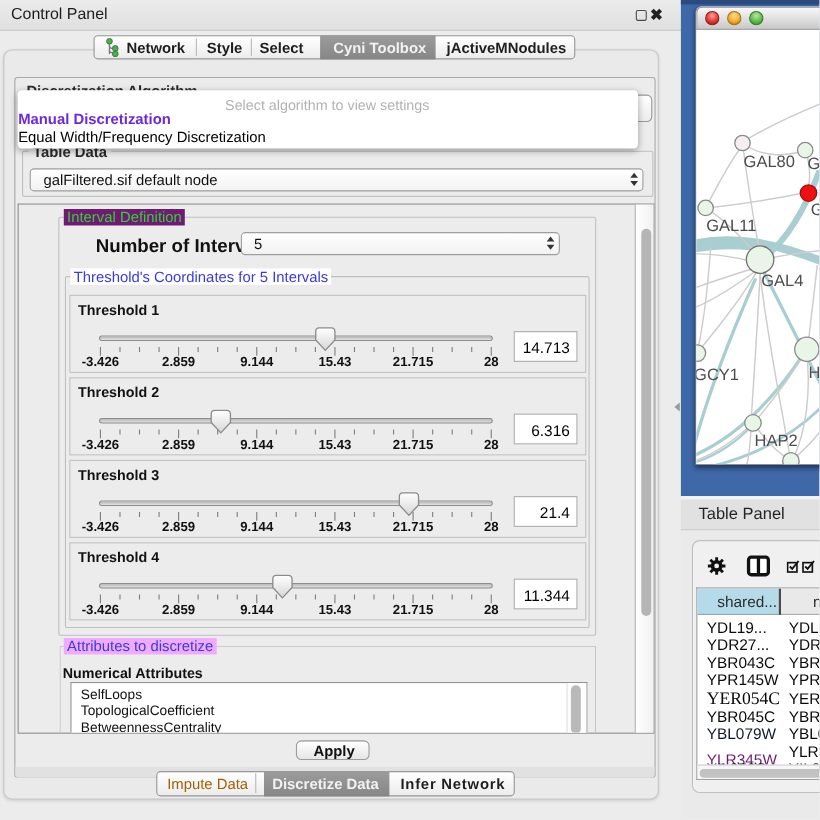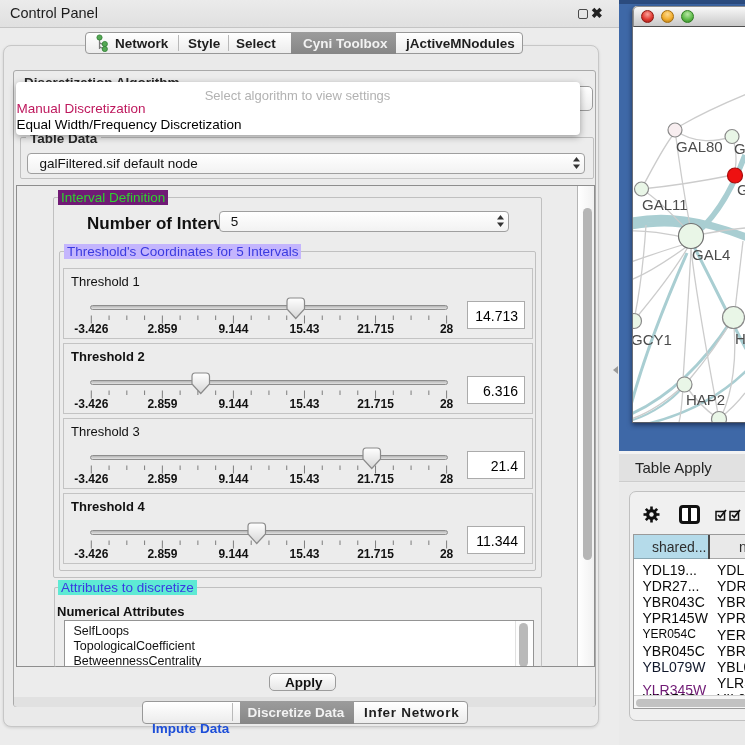--- a/index.html
+++ b/index.html
@@ -70,21 +70,21 @@
 <text x="104" y="168">G</text>
 <text x="9" y="183">GAL11</text>
 <text x="59" y="233">GAL4</text>
 <text x="-2" y="318">GCY1</text>
 <text x="102" y="317">H</text>
 <text x="53" y="378">HAP2</text>
 </g>
 </svg>
 <div class="abs" style="left:619px;top:451px;width:126px;height:3px;background:#f3f3f3;"></div>
 <div class="abs" style="left:619px;top:454px;width:126px;height:28px;background:#e1e1e1;border-bottom:1px solid #cdcdcd;"></div>
-<div class="abs" style="left:635px;top:459px;font-size:15px;color:#242424;">Table Apply</div>
+<div class="abs" style="left:635px;top:459px;font-size:15px;color:#242424;">Table Panel</div>
 <div class="abs" style="left:619px;top:483px;width:126px;height:262px;background:#eaeaea;"></div>
 <div class="abs" style="left:629px;top:491px;width:130px;height:230px;background:#f0f0f0;border:1px solid #c0c0c0;border-radius:7px;"></div>
 <svg class="abs" style="left:643px;top:506px;" width="17" height="17" viewBox="0 0 17 17">
 <g fill="#111">
       <circle cx="8.5" cy="8.5" r="5.4"></circle>
 <g stroke="#111" stroke-width="2.6">
 <line x1="8.5" y1="0.5" x2="8.5" y2="16.5"></line>
         <line x1="0.5" y1="8.5" x2="16.5" y2="8.5"></line>
 <line x1="2.8" y1="2.8" x2="14.2" y2="14.2"></line>
         <line x1="14.2" y1="2.8" x2="2.8" y2="14.2"></line>
@@ -109,21 +109,21 @@
 <div class="abs" style="left:18px;top:3.5px;font-size:14px;color:#2e2e2e;">shared...</div>
 <div class="abs" style="left:105px;top:3.5px;font-size:14px;color:#2e2e2e;">na</div>
 <div class="abs" style="left:8.5px;top:27.0px;font-size:14px;color:#0a0a0a;">YDL19...</div>
 <div class="abs" style="left:83px;top:27.0px;font-size:14px;color:#0a0a0a;">YDL1</div>
 <div class="abs" style="left:8.5px;top:43.1px;font-size:14px;color:#0a0a0a;">YDR27...</div>
 <div class="abs" style="left:83px;top:43.1px;font-size:14px;color:#0a0a0a;">YDR2</div>
 <div class="abs" style="left:8.5px;top:59.3px;font-size:14px;color:#0a0a0a;">YBR043C</div>
 <div class="abs" style="left:83px;top:59.3px;font-size:14px;color:#0a0a0a;">YBR0</div>
 <div class="abs" style="left:8.5px;top:75.4px;font-size:14px;color:#0a0a0a;">YPR145W</div>
 <div class="abs" style="left:83px;top:75.4px;font-size:14px;color:#0a0a0a;">YPR1</div>
-<div class="abs" style="left:8.5px;top:91.6px;font-size:12px;color:#0a0a0a;">YER054C</div>
+<div class="abs" style="left:8.5px;top:91.6px;font-size:16px;color:#0a0a0a;font-family:Liberation Serif, serif;">YER054C</div>
 <div class="abs" style="left:83px;top:91.6px;font-size:14px;color:#0a0a0a;">YER0</div>
 <div class="abs" style="left:8.5px;top:107.8px;font-size:14px;color:#0a0a0a;">YBR045C</div>
 <div class="abs" style="left:83px;top:107.8px;font-size:14px;color:#0a0a0a;">YBR0</div>
 <div class="abs" style="left:8.5px;top:123.9px;font-size:14px;color:#0f172a;">YBL079W</div>
 <div class="abs" style="left:83px;top:123.9px;font-size:14px;color:#0a0a0a;">YBL0</div>
 <div class="abs" style="left:8.5px;top:147px;font-size:14px;color:#701a75;">YLR345W</div>
 <div class="abs" style="left:83px;top:140.0px;font-size:14px;color:#0a0a0a;">YLR3</div>
 <div class="abs" style="left:8.5px;top:156.2px;font-size:14px;color:#0a0a0a;">YIL052C</div>
 <div class="abs" style="left:83px;top:156.2px;font-size:14px;color:#0a0a0a;">YIL0</div>
 <div class="abs" style="left:0;top:160px;width:112px;height:15px;background:#f6f6f6;border-top:1px solid #d0d0d0;"></div>
@@ -163,31 +163,31 @@
 <div class="abs" style="left:577px;top:185.5px;width:17px;height:480px;background:linear-gradient(90deg,#ffffff,#f1f1f1);border-left:1px solid #b5b5b5;"></div>
 <div class="abs" style="left:582.5px;top:208px;width:9.5px;height:352px;background:#b5b5b5;border-radius:5px;"></div>
 <div class="abs" style="left:52.5px;top:196.5px;width:489px;height:381px;border:1px solid #c0c0c0;border-radius:2px;"></div>
 <div class="abs" style="left:58px;top:190px;background:#701a75;padding:0 3px;font-size:13.5px;color:#2ed32e;">Interval Definition</div>
 <div class="abs" style="left:87px;top:213.5px;font-size:17px;font-weight:bold;color:#111;">Number of Intervals</div>
 <div class="abs" style="left:218.8px;top:210.5px;width:290.0px;height:21.0px;background:linear-gradient(#ffffff,#f2f2f2);border:1px solid #9f9f9f;border-radius:4px;"></div><div class="abs" style="left:230.8px;top:213.7px;font-size:13.5px;color:#111;">5</div><svg class="abs" style="left:495.8px;top:214.0px;" width="9" height="14" viewBox="0 0 9 14">
     <path d="M4.5,1 L8,5.5 L1,5.5 Z" fill="#333"></path>
     <path d="M4.5,13 L8,8.5 L1,8.5 Z" fill="#333"></path>
   </svg>
 <div class="abs" style="left:58.5px;top:250.5px;width:477px;height:320px;border:1px solid #c0c0c0;border-radius:2px;"></div>
-<div class="abs" style="left:64px;top:244px;background:#c4b5fd;padding:0 3px;font-size:13.5px;color:#3a3ae0;">Threshold's Coordinates for 5 Intervals</div>
+<div class="abs" style="left:64px;top:244px;background:#ffffff;padding:0 3px;font-size:13.5px;color:#3a3ae0;">Threshold's Coordinates for 5 Intervals</div>
 <svg width="0" height="0">
     <defs>
       <linearGradient id="tg" x1="0" y1="0" x2="0" y2="1">
         <stop offset="0" stop-color="#ffffff"></stop>
         <stop offset="1" stop-color="#d6d6d6"></stop>
       </linearGradient>
     </defs>
   </svg>
 <div class="abs" style="left:63px;top:267.5px;width:470px;height:71.5px;background:#ececec;border:1px solid #c3c3c3;"></div>
-<div class="abs" style="left:71px;top:274.0px;font-size:13px;font-weight:normal;color:#111;">Threshold 1</div>
+<div class="abs" style="left:71px;top:274.0px;font-size:13px;font-weight:bold;color:#111;">Threshold 1</div>
 <div class="abs" style="left:90px;top:304.5px;width:358px;height:5.5px;border:1px solid #8d8d8d;border-radius:3px;background:linear-gradient(#b5b5b5,#e2e2e2);"></div>
 <svg class="abs" style="left:88px;top:315.0px;" width="364" height="10" viewBox="0 0 364 10">
     <line x1="3.30" y1="0.5" x2="3.30" y2="8.5" stroke="#7d7d7d" stroke-width="1"></line>
     <line x1="21.07" y1="0.5" x2="21.07" y2="5.0" stroke="#7d7d7d" stroke-width="1"></line>
     <line x1="38.83" y1="0.5" x2="38.83" y2="5.0" stroke="#7d7d7d" stroke-width="1"></line>
     <line x1="56.59" y1="0.5" x2="56.59" y2="5.0" stroke="#7d7d7d" stroke-width="1"></line>
     <line x1="74.36" y1="0.5" x2="74.36" y2="8.5" stroke="#7d7d7d" stroke-width="1"></line>
     <line x1="92.12" y1="0.5" x2="92.12" y2="5.0" stroke="#7d7d7d" stroke-width="1"></line>
     <line x1="109.89" y1="0.5" x2="109.89" y2="5.0" stroke="#7d7d7d" stroke-width="1"></line>
     <line x1="127.66" y1="0.5" x2="127.66" y2="5.0" stroke="#7d7d7d" stroke-width="1"></line>
@@ -247,21 +247,21 @@
 <div class="abs" style="left:203.4px;top:396.5px;width:60px;text-align:center;font-size:12px;font-weight:bold;color:#111;">9.144</div>
 <div class="abs" style="left:274.5px;top:396.5px;width:60px;text-align:center;font-size:12px;font-weight:bold;color:#111;">15.43</div>
 <div class="abs" style="left:345.5px;top:396.5px;width:60px;text-align:center;font-size:12px;font-weight:bold;color:#111;">21.715</div>
 <div class="abs" style="left:416.6px;top:396.5px;width:60px;text-align:center;font-size:12px;font-weight:bold;color:#111;">28</div>
 <svg class="abs" style="left:191.4px;top:372.0px;" width="20" height="23" viewBox="0 0 20 23">
     <path d="M4,1 H15 Q18.5,1 18.5,4.5 V12 L9.75,21.5 L1,12 V4.5 Q1,1 4,1 Z" fill="url(#tg)" stroke="#8a8a8a" stroke-width="1.2"></path>
   </svg>
 <div class="abs" style="left:467px;top:375.5px;width:58px;height:28.5px;background:#fff;border:1px solid #ababab;"></div>
 <div class="abs" style="left:467px;top:382.5px;width:51px;text-align:right;font-size:14px;color:#000;">6.316</div>
 <div class="abs" style="left:63px;top:417.5px;width:470px;height:71.5px;background:#ececec;border:1px solid #c3c3c3;"></div>
-<div class="abs" style="left:71px;top:424.0px;font-size:13px;font-weight:normal;color:#111;">Threshold 3</div>
+<div class="abs" style="left:71px;top:424.0px;font-size:13px;font-weight:bold;color:#111;">Threshold 3</div>
 <div class="abs" style="left:90px;top:454.5px;width:358px;height:5.5px;border:1px solid #8d8d8d;border-radius:3px;background:linear-gradient(#b5b5b5,#e2e2e2);"></div>
 <svg class="abs" style="left:88px;top:465.0px;" width="364" height="10" viewBox="0 0 364 10">
     <line x1="3.30" y1="0.5" x2="3.30" y2="8.5" stroke="#7d7d7d" stroke-width="1"></line>
     <line x1="21.07" y1="0.5" x2="21.07" y2="5.0" stroke="#7d7d7d" stroke-width="1"></line>
     <line x1="38.83" y1="0.5" x2="38.83" y2="5.0" stroke="#7d7d7d" stroke-width="1"></line>
     <line x1="56.59" y1="0.5" x2="56.59" y2="5.0" stroke="#7d7d7d" stroke-width="1"></line>
     <line x1="74.36" y1="0.5" x2="74.36" y2="8.5" stroke="#7d7d7d" stroke-width="1"></line>
     <line x1="92.12" y1="0.5" x2="92.12" y2="5.0" stroke="#7d7d7d" stroke-width="1"></line>
     <line x1="109.89" y1="0.5" x2="109.89" y2="5.0" stroke="#7d7d7d" stroke-width="1"></line>
     <line x1="127.66" y1="0.5" x2="127.66" y2="5.0" stroke="#7d7d7d" stroke-width="1"></line>
@@ -321,35 +321,35 @@
 <div class="abs" style="left:203.4px;top:546.5px;width:60px;text-align:center;font-size:12px;font-weight:bold;color:#111;">9.144</div>
 <div class="abs" style="left:274.5px;top:546.5px;width:60px;text-align:center;font-size:12px;font-weight:bold;color:#111;">15.43</div>
 <div class="abs" style="left:345.5px;top:546.5px;width:60px;text-align:center;font-size:12px;font-weight:bold;color:#111;">21.715</div>
 <div class="abs" style="left:416.6px;top:546.5px;width:60px;text-align:center;font-size:12px;font-weight:bold;color:#111;">28</div>
 <svg class="abs" style="left:247.3px;top:522.0px;" width="20" height="23" viewBox="0 0 20 23">
     <path d="M4,1 H15 Q18.5,1 18.5,4.5 V12 L9.75,21.5 L1,12 V4.5 Q1,1 4,1 Z" fill="url(#tg)" stroke="#8a8a8a" stroke-width="1.2"></path>
   </svg>
 <div class="abs" style="left:467px;top:525.5px;width:58px;height:28.5px;background:#fff;border:1px solid #ababab;"></div>
 <div class="abs" style="left:467px;top:532.5px;width:51px;text-align:right;font-size:14px;color:#000;">11.344</div>
 <div class="abs" style="left:54px;top:586.5px;width:488px;height:80px;border:1px solid #c0c0c0;border-top:1px solid #c0c0c0;border-bottom:none;border-radius:2px;"></div>
-<div class="abs" style="left:58px;top:580px;background:#5eead4;padding:0 3px;font-size:13.5px;color:#3a3ae0;">Attributes to discretize</div>
+<div class="abs" style="left:58px;top:580px;background:#f0abfc;padding:0 3px;font-size:13.5px;color:#3a3ae0;">Attributes to discretize</div>
 <div class="abs" style="left:57px;top:604px;font-size:13px;font-weight:bold;color:#111;">Numerical Attributes</div>
 <div class="abs" style="left:63.5px;top:619.5px;width:470px;height:46px;background:#fff;border:1px solid #949494;border-bottom:none;overflow:hidden;">
 <div class="abs" style="left:9px;top:3px;font-size:12.5px;color:#111;">SelfLoops</div>
 <div class="abs" style="left:9px;top:18px;font-size:12.5px;color:#111;">TopologicalCoefficient</div>
 <div class="abs" style="left:9px;top:33px;font-size:12.5px;color:#111;">BetweennessCentrality</div>
 <div class="abs" style="left:450px;top:0;width:19px;height:46px;background:#fdfdfd;border-left:1px solid #e0e0e0;"></div>
 <div class="abs" style="left:454px;top:2px;width:9px;height:44px;background:#b9b9b9;border-radius:4.5px;"></div>
 </div>
 <div class="abs" style="left:268.5px;top:672.5px;width:67px;height:18.5px;background:linear-gradient(#ffffff,#e6e6e6);border:1px solid #9c9c9c;border-radius:5px;"></div>
 <div class="abs" style="left:285px;top:674.5px;font-size:13.5px;font-weight:bold;color:#111;">Apply</div>
 <div class="abs" style="left:142px;top:701px;width:326px;height:22.5px;background:linear-gradient(#ffffff,#ececec);border:1px solid #989898;border-radius:4px;"></div>
-<div class="abs" style="left:152px;top:705px;font-size:13.5px;font-weight:700;color:#1d4ed8;margin-top:16px;">Impute Data</div>
+<div class="abs" style="left:152px;top:705px;font-size:13.5px;font-weight:400;color:#a16207;">Impute Data</div>
 <div class="abs" style="left:239.5px;top:701px;width:114.5px;height:22.5px;background:linear-gradient(#9c9c9c,#868686);"></div>
 <div class="abs" style="left:247.5px;top:705px;font-size:13.5px;font-weight:600;color:#f2f2f2;">Discretize Data</div>
 <div class="abs" style="left:364px;top:705px;letter-spacing:0.7px;font-size:13.5px;font-weight:600;color:#1e1e1e;">Infer Network</div>
 <div class="abs" style="left:232px;top:703px;width:1px;height:18px;background:#b9b9b9;"></div>
 <svg class="abs" style="left:612px;top:366px;" width="7" height="8" viewBox="0 0 7 8">
     <path d="M6,0 L1,4 L6,8 Z" fill="#9a9a9a"></path>
   </svg>
 <div class="abs" style="left:15.5px;top:81.5px;width:564px;height:53px;background:#ffffff;border-radius:4px;box-shadow:0 2px 7px rgba(0,0,0,0.35);"></div>
 <div class="abs" style="left:15.5px;top:88px;width:564px;text-align:center;font-size:13px;color:#b2b2b2;">Select algorithm to view settings</div>
-<div class="abs" style="left:16.5px;top:101px;font-size:13.5px;font-weight:normal;color:#be185d;">Manual Discretization</div>
+<div class="abs" style="left:16.5px;top:101px;font-size:13.5px;font-weight:bold;color:#6d28d9;">Manual Discretization</div>
 <div class="abs" style="left:16.5px;top:117px;font-size:13.5px;color:#000;">Equal Width/Frequency Discretization</div>
 </body></html>

